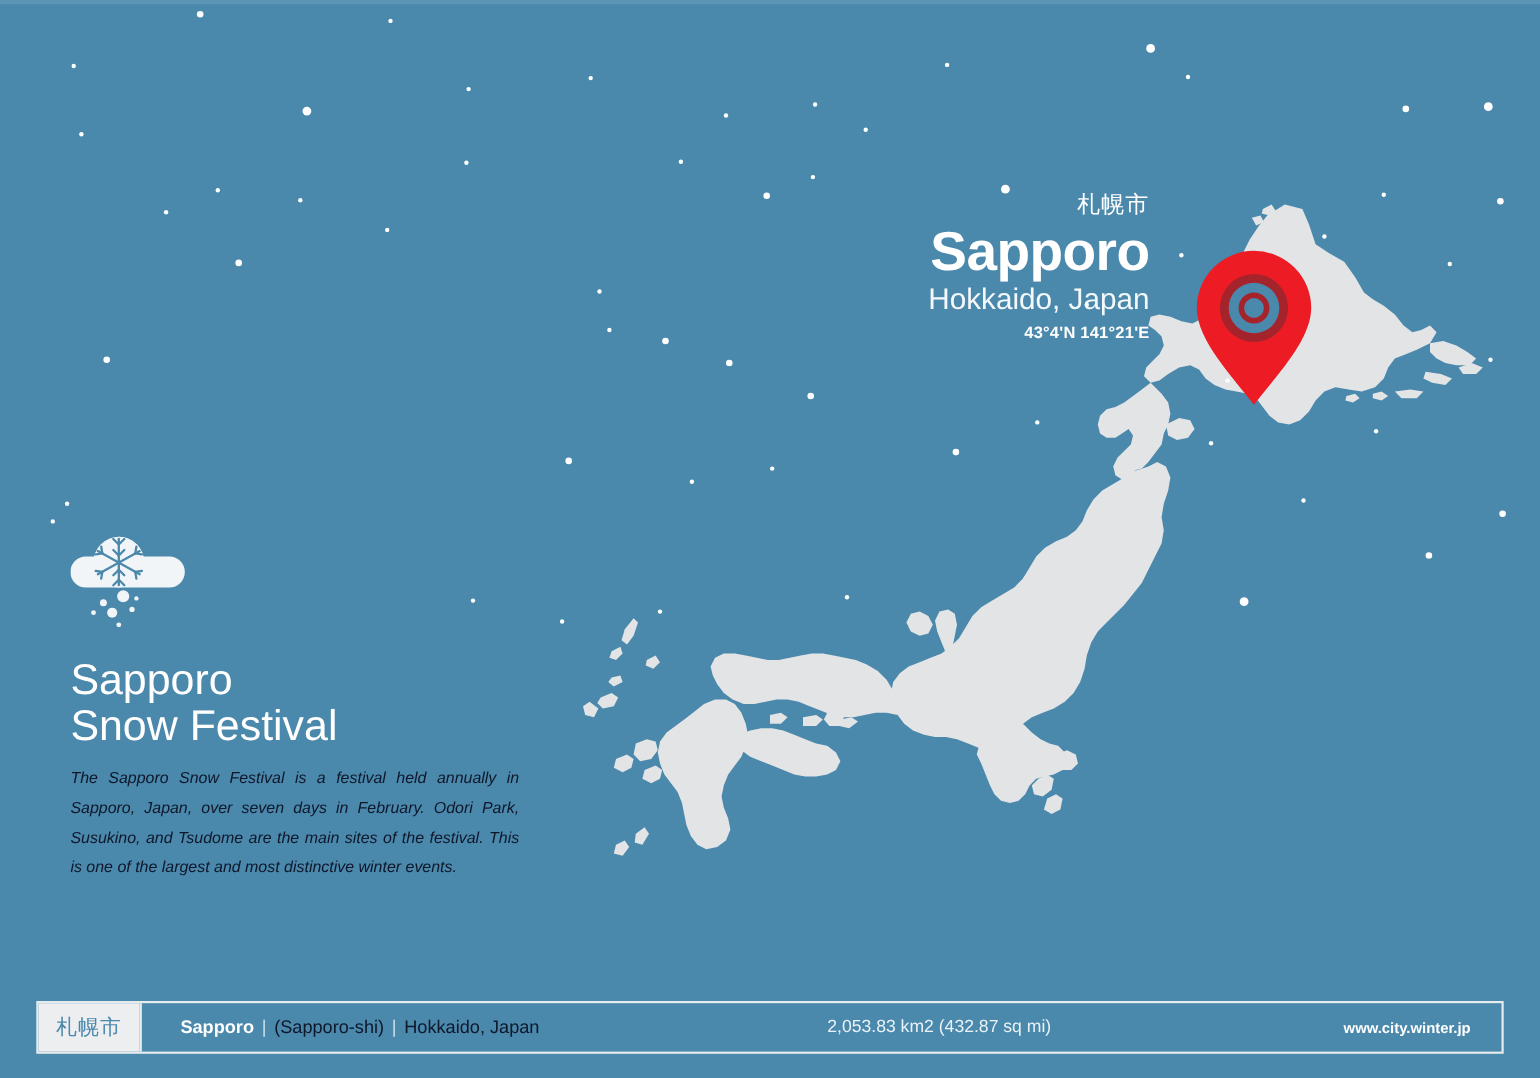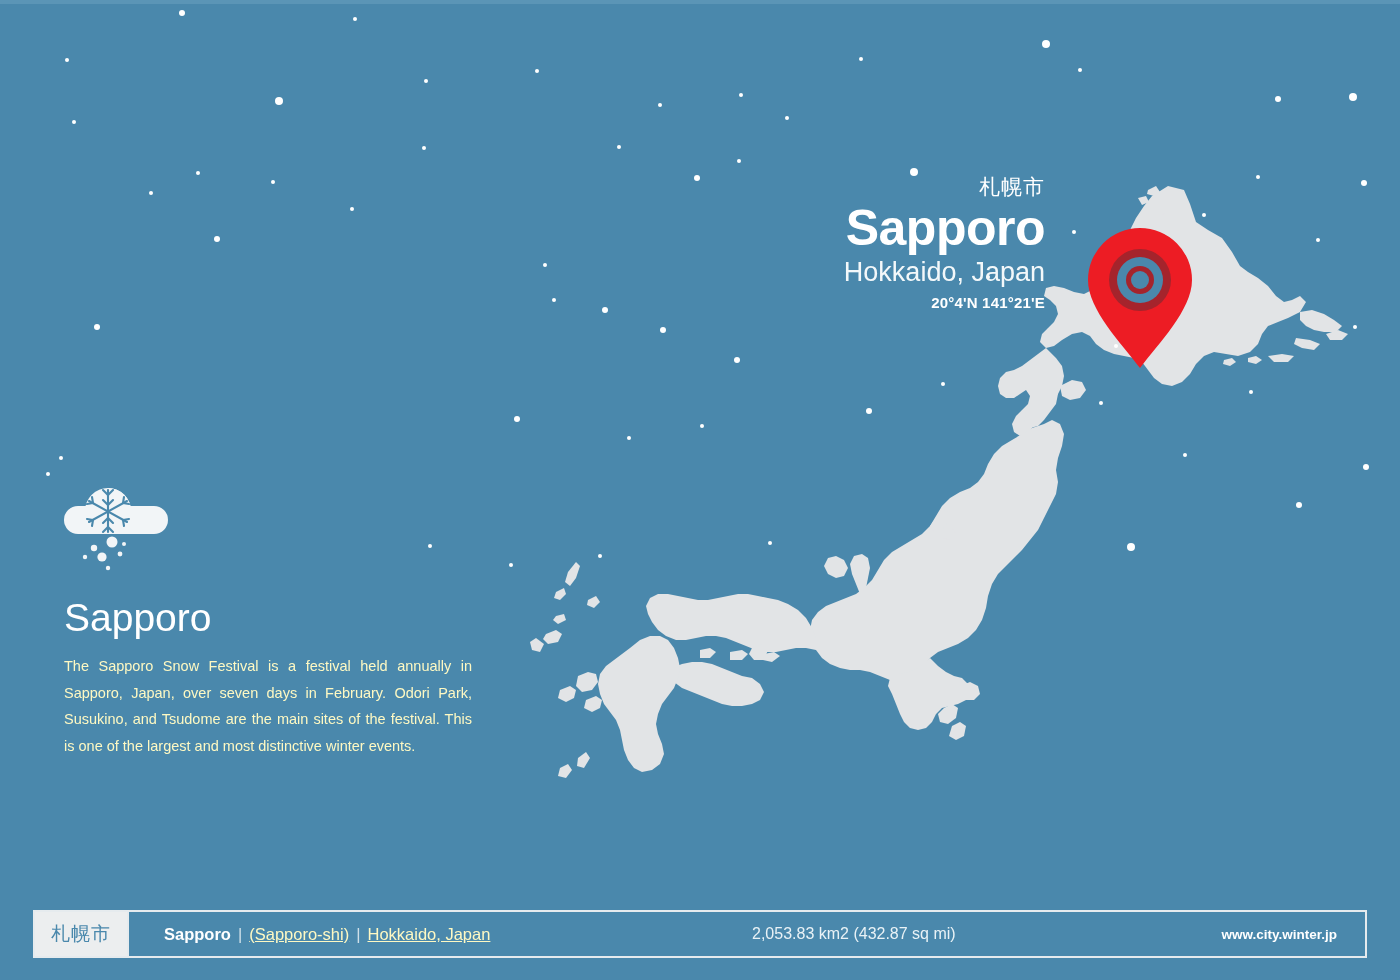--- a/index.html
+++ b/index.html
@@ -100,23 +100,24 @@
     line-height: 1.07;
     font-weight: 400;
     margin: 0 0 14px 0;
     color: #ffffff;
   }
   #festival-desc {
     font-size: 14.5px;
     line-height: 1.85;
     text-align: justify;
     text-justify: inter-word;
-    color: #fef9c3;
+    color: #0f172a;
     margin: 0;
     width: 408px;
+    font-style: italic;
   }
 
   
   #footer {
     position: absolute;
     left: 33px;
     bottom: 22px;
     width: 1334px;
     height: 48px;
     border: 2px solid #e6ebee;
@@ -154,22 +155,21 @@
     white-space: nowrap;
   }
   #footer-name-group .bold {
     font-weight: bold;
   }
   #footer-name-group .sep {
     color: #cfe0e9;
     margin: 0 7px;
   }
   #footer-name-group .light {
-    color: #fef9c3;
-    text-decoration: underline;
+    color: #0f172a;
   }
   #footer-area {
     position: absolute;
     left: 623px;
     font-size: 16px;
     color: #e9f2f6;
     white-space: nowrap;
   }
   #footer-url {
     position: absolute;
@@ -365,21 +365,21 @@
       <div class="snow-dot" style="left: 509px; top: 563px; width: 4px; height: 4px;"></div>
       <div class="snow-dot" style="left: 768px; top: 541px; width: 4px; height: 4px;"></div>
       <div class="snow-dot" style="left: 598px; top: 554px; width: 4px; height: 4px;"></div>
       <div class="snow-dot" style="left: 986px; top: 275px; width: 4px; height: 4px;"></div>
     </div>
 
   <div id="city-label">
     <div class="kanji">札幌市</div>
     <div class="city-name">Sapporo</div>
     <div class="region">Hokkaido, Japan</div>
-    <div class="coords">20°4'N 141°21'E</div>
+    <div class="coords">43°4'N 141°21'E</div>
   </div>
 
   <div id="info-panel">
     <svg id="snow-icon" viewBox="0 0 110 105">
 
       <g fill="#f2f5f7">
         <path d="M44,18 a23,23 0 0 1 23,23 a23,23 0 0 1 -0.4,4 L44,45 Z"></path>
         <path d="M14,36 h76 a14,14 0 0 1 0,28 h-76 a14,14 0 0 1 0,-28 Z"></path>
         <circle cx="44" cy="41" r="23"></circle>
       </g>
@@ -414,20 +414,21 @@
         <circle cx="38" cy="87" r="4.6"></circle>
         <circle cx="56" cy="84" r="2.4"></circle>
         <circle cx="21" cy="87" r="2.2"></circle>
         <circle cx="44" cy="98" r="2.2"></circle>
         <circle cx="60" cy="74" r="2.0"></circle>
       </g>
     </svg>
 
     <h1 id="festival-title">
       <span>Sapporo</span><br>
+      <span>Snow Festival</span>
     </h1>
     <p id="festival-desc">The Sapporo Snow Festival is a festival held annually in Sapporo, Japan, over seven days in February. Odori Park, Susukino, and Tsudome are the main sites of the festival. This is one of the largest and most distinctive winter events.</p>
   </div>
 
   <div id="footer">
     <div id="footer-badge">札幌市</div>
     <div id="footer-divider"></div>
     <div id="footer-main">
       <div id="footer-name-group">
         <span class="bold">Sapporo</span><span class="sep">|</span><span class="light">(Sapporo-shi)</span><span class="sep">|</span><span class="light">Hokkaido, Japan</span>

